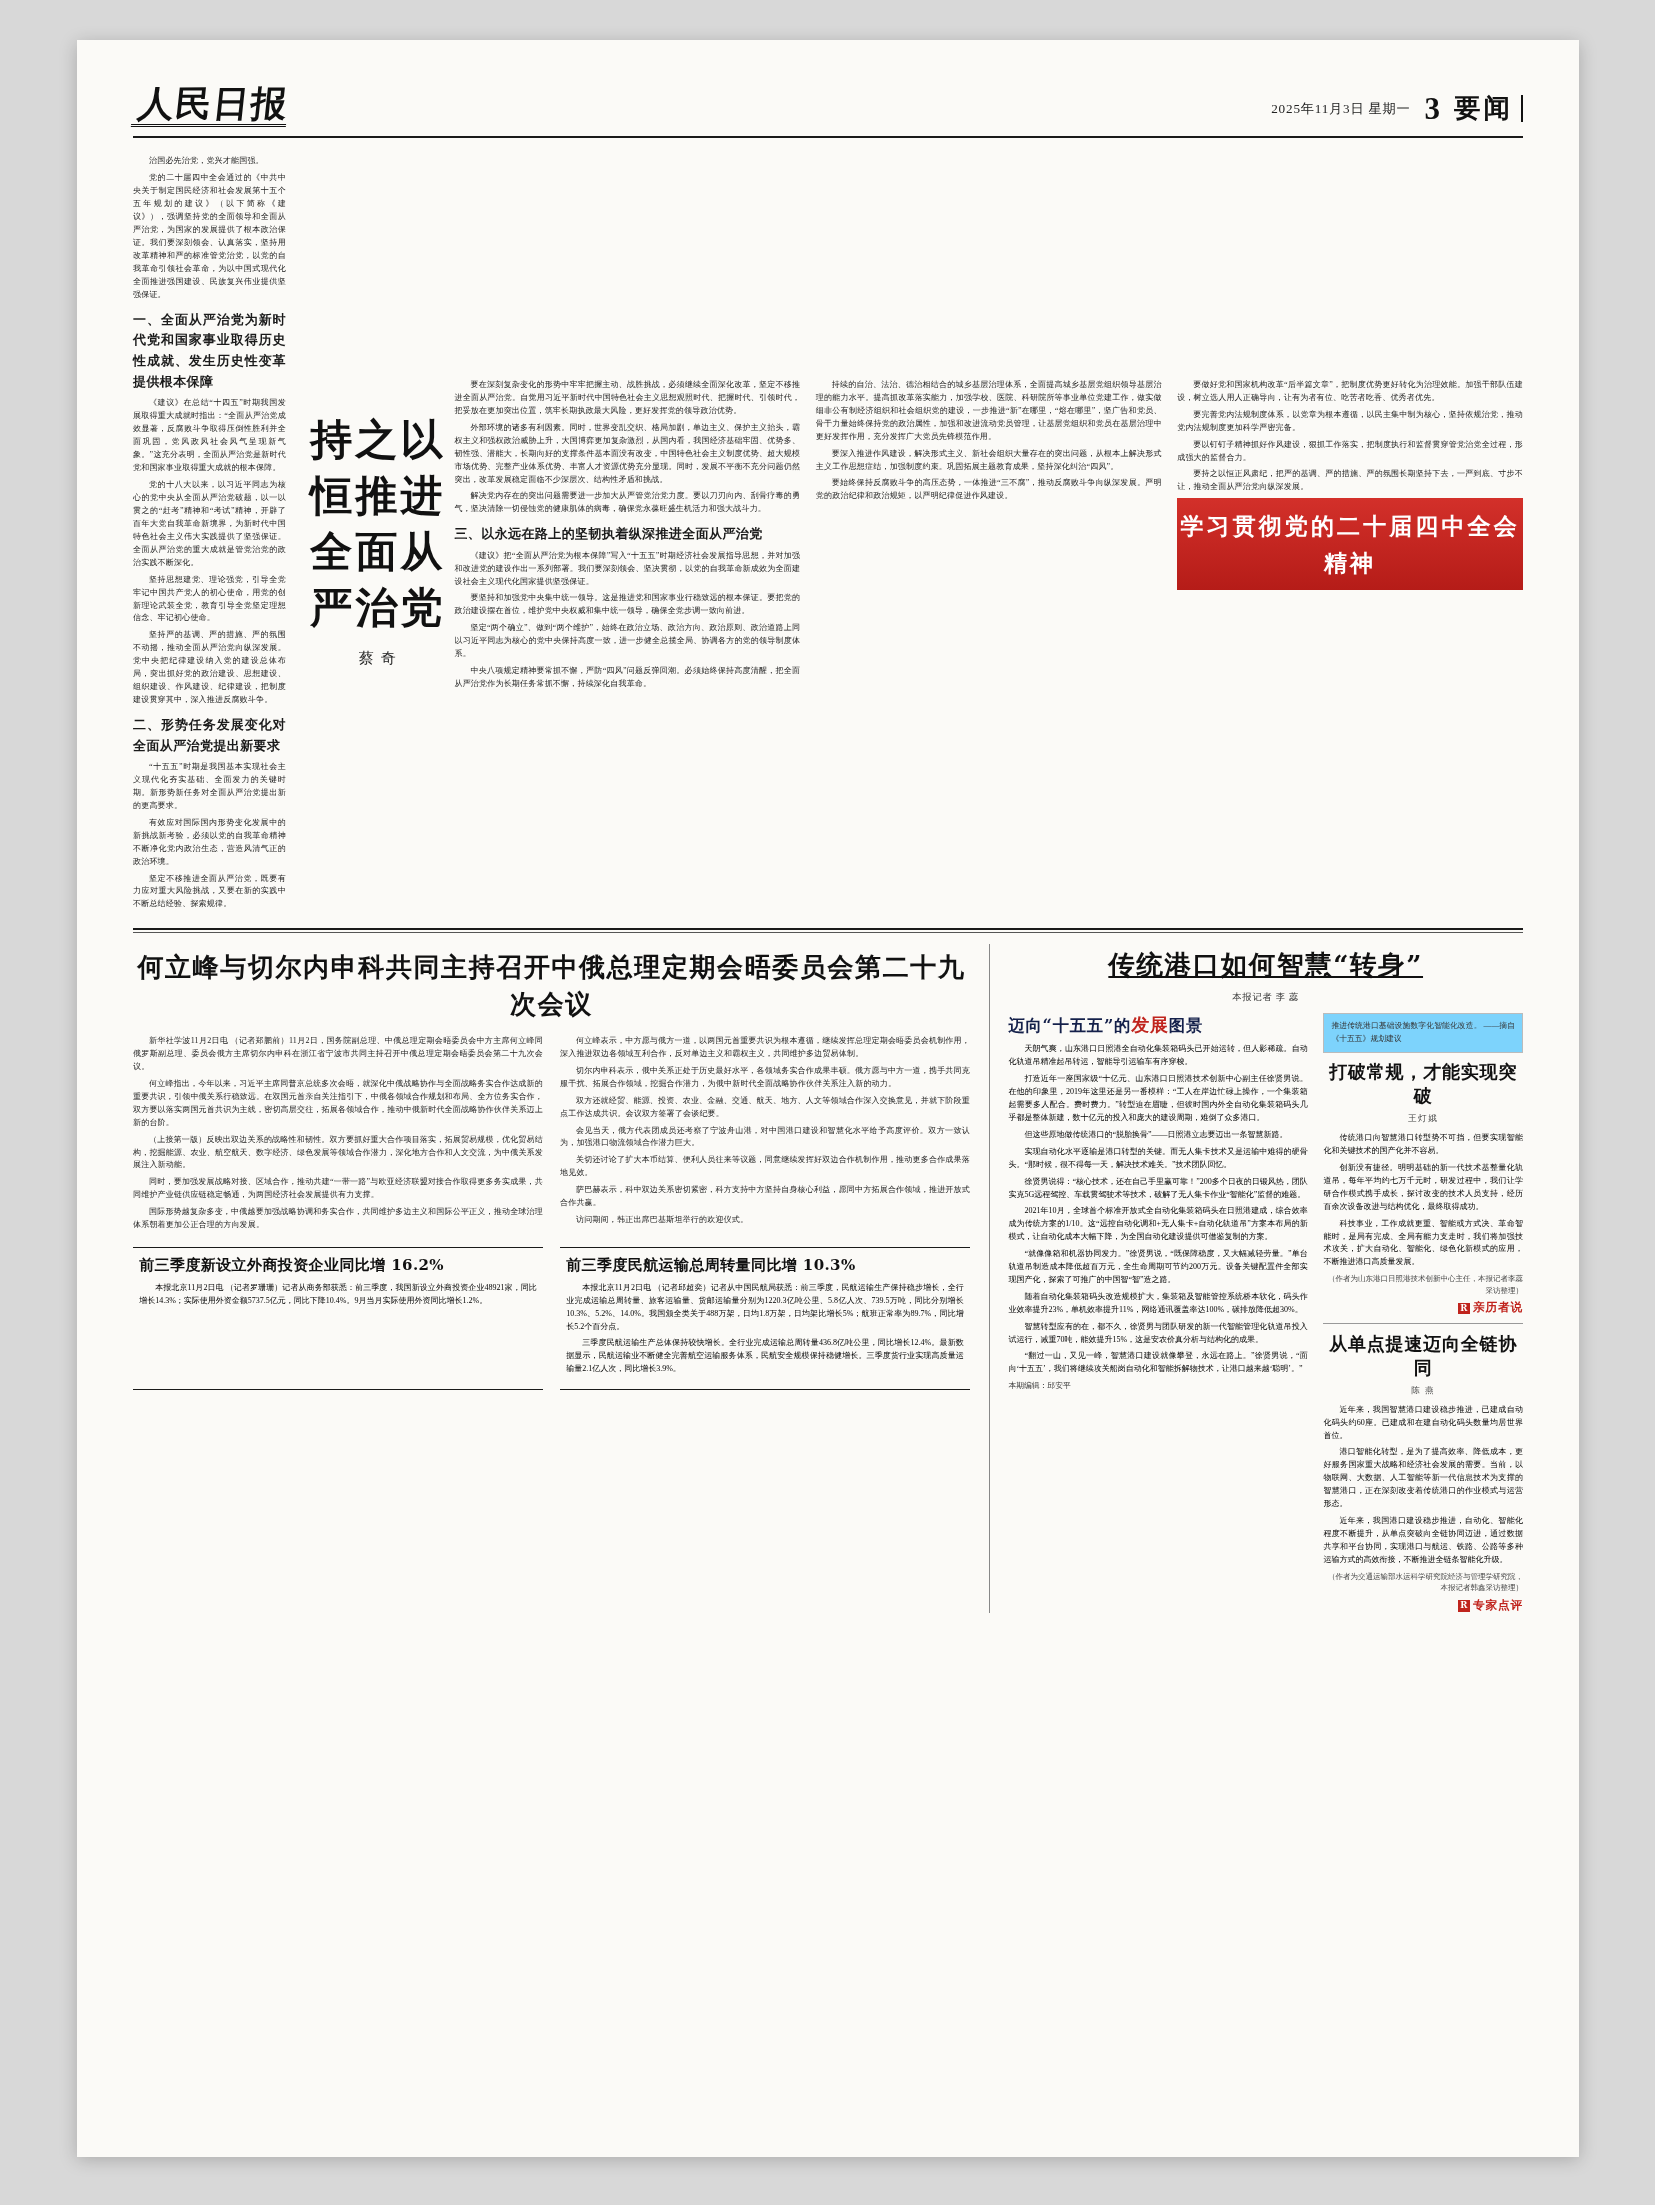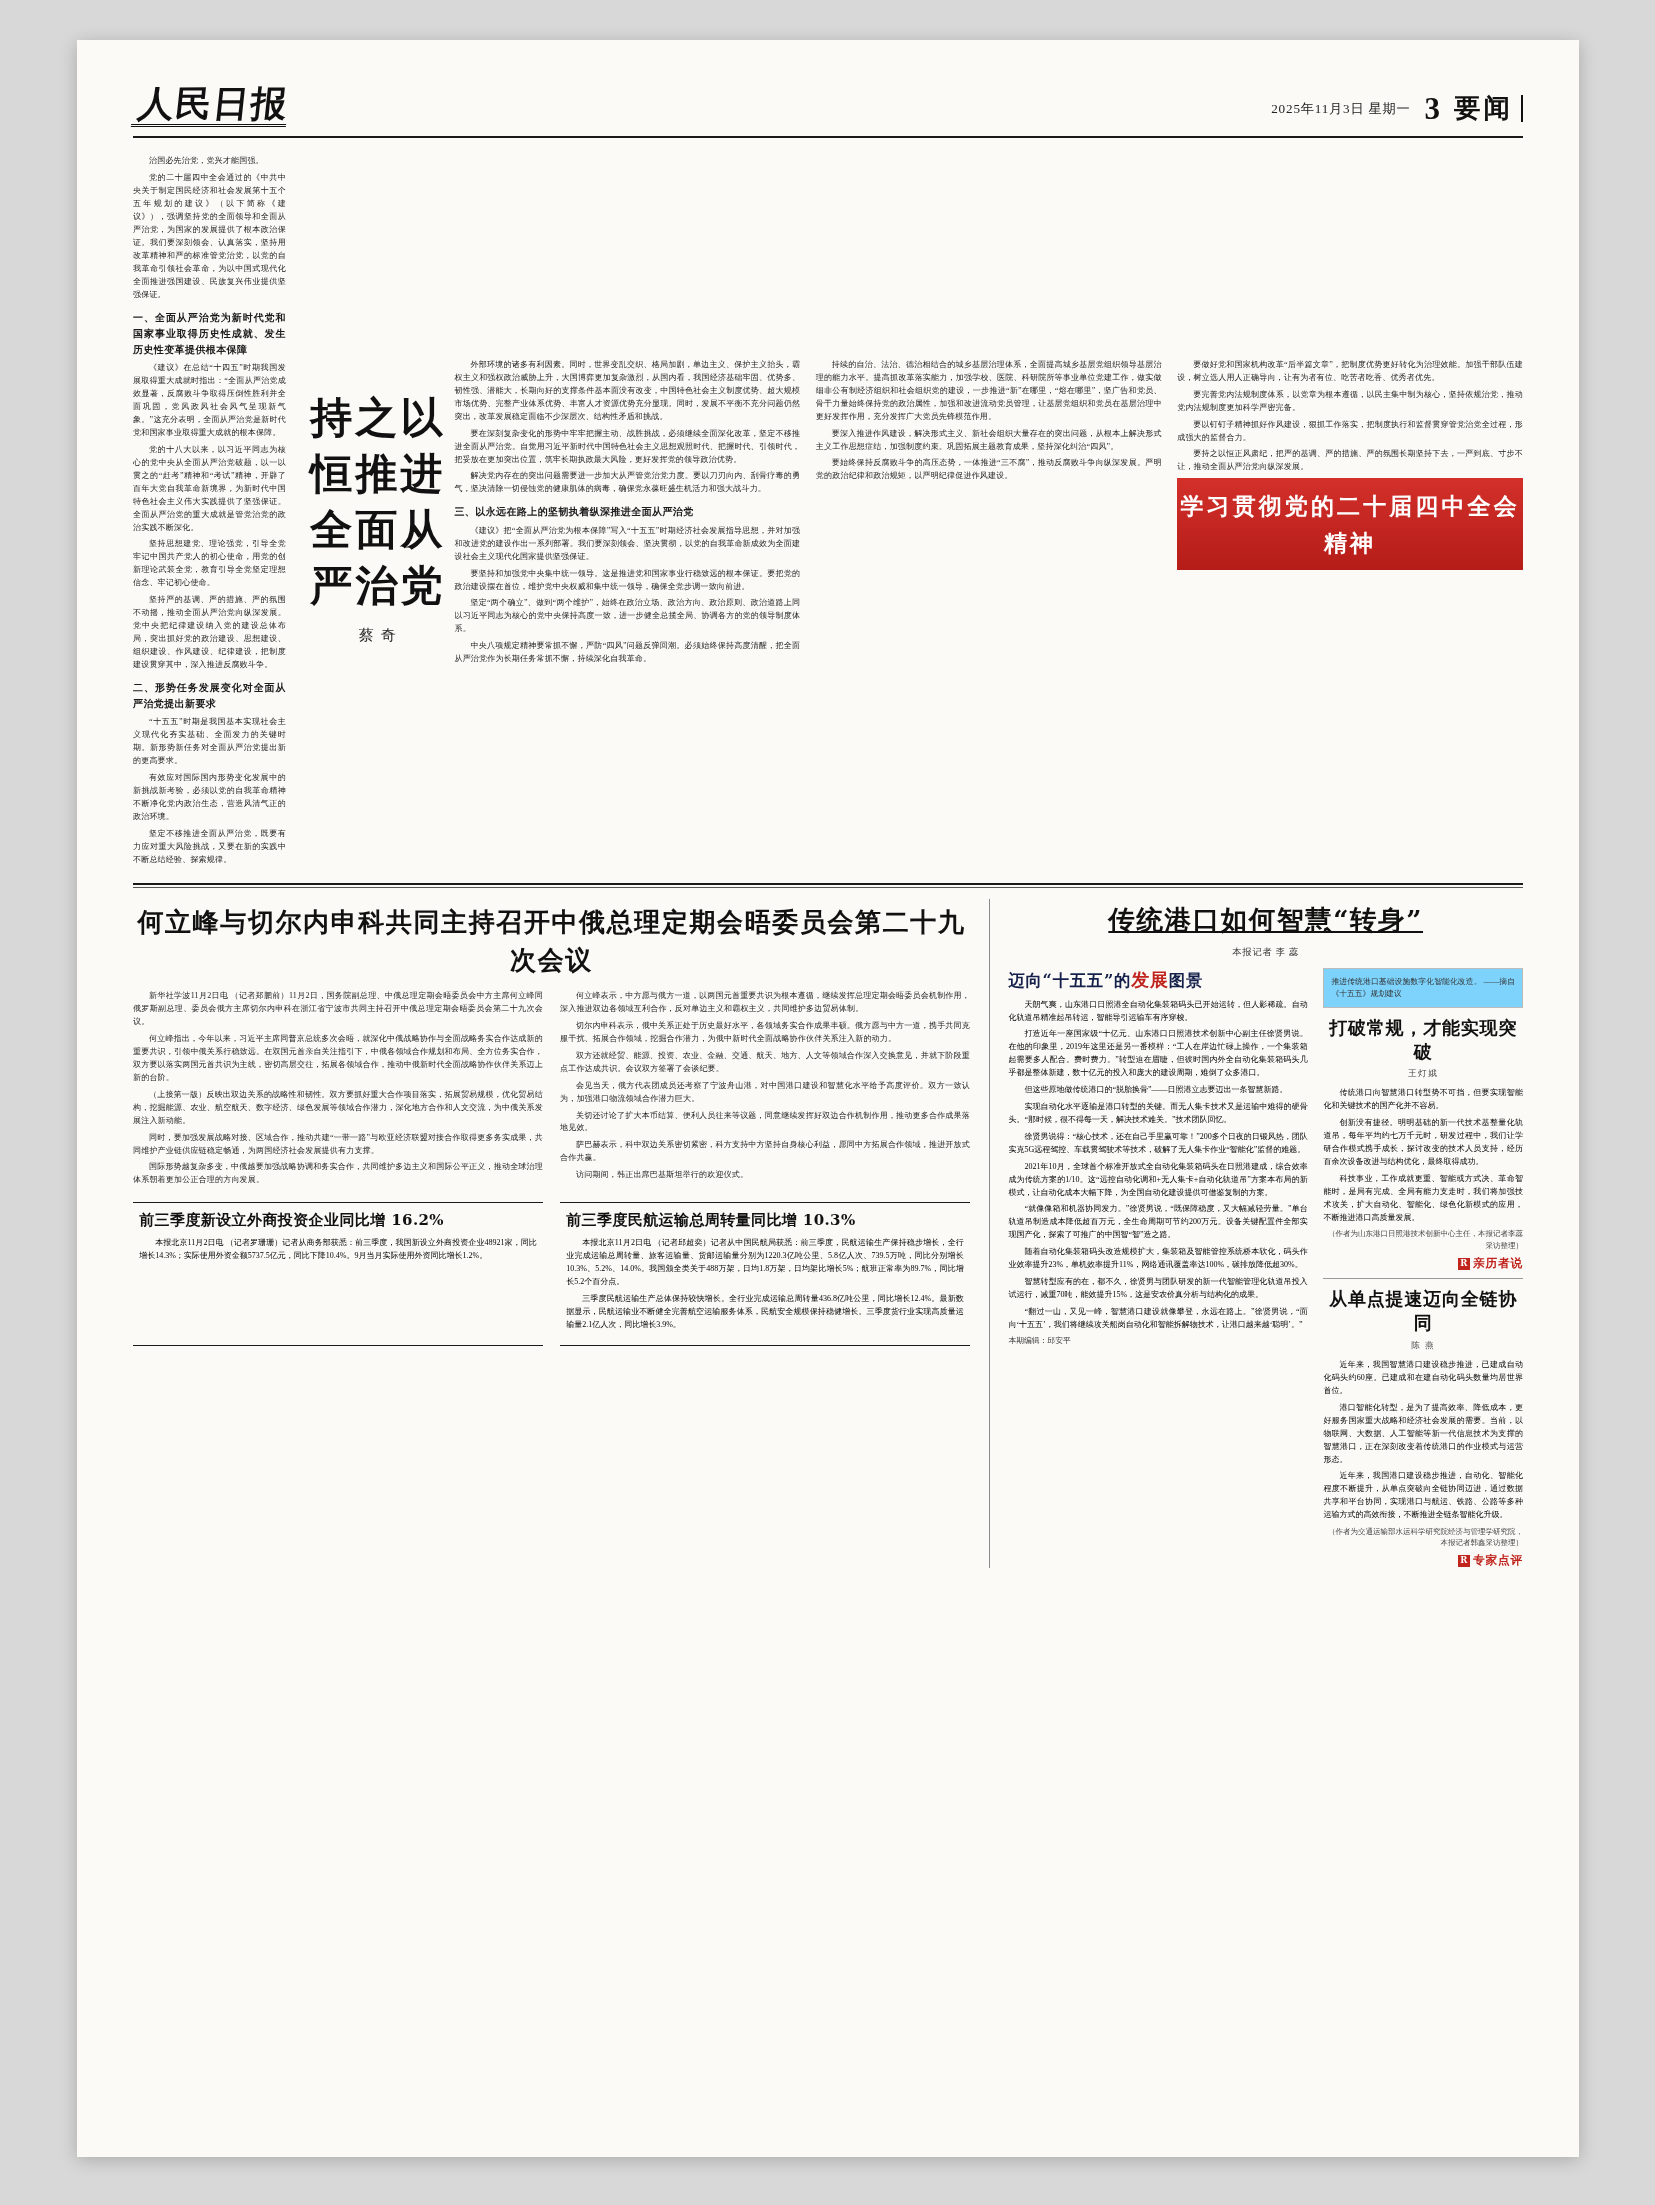--- a/index.html
+++ b/index.html
@@ -103,21 +103,21 @@
     color: #111;
   }
   .byline {
     font-size: 15px;
     margin-top: 12.5px;
     letter-spacing: 1.6px;
     color: #222;
   }
   .sub-h {
     font-weight: bold;
-    font-size: 10px;
+    font-size: 13px;
     line-height: 1.6;
     text-indent: 0;
     margin: 7.8px 0 4.7px 0;
     letter-spacing: 0.4px;
   }
 
   .center-area { flex: 1; display: flex; flex-direction: row; align-items: center; }
   .center-cols {
     display: flex;
     gap: 15.6px;
@@ -354,22 +354,22 @@
         <p>坚定不移推进全面从严治党，既要有力应对重大风险挑战，又要在新的实践中不断总结经验、探索规律。</p>
       </div>
 
       <div class="center-area">
         <div class="headline-block">
           <div class="headline">持之以恒推进全面从严治党</div>
           <div class="byline">蔡 奇</div>
         </div>
         <div class="center-cols">
           <div class="col">
+            <p>要在深刻复杂变化的形势中牢牢把握主动、战胜挑战，必须继续全面深化改革，坚定不移推进全面从严治党。自觉用习近平新时代中国特色社会主义思想观照时代、把握时代、引领时代，把妥放在更加突出位置，筑牢长期执政最大风险，更好发挥党的领导政治优势。</p>
             <p>外部环境的诸多有利因素。同时，世界变乱交织、格局加剧，单边主义、保护主义抬头，霸权主义和强权政治威胁上升，大国博弈更加复杂激烈，从国内看，我国经济基础牢固、优势多、韧性强、潜能大，长期向好的支撑条件基本面没有改变，中国特色社会主义制度优势、超大规模市场优势、完整产业体系优势、丰富人才资源优势充分显现。同时，发展不平衡不充分问题仍然突出，改革发展稳定面临不少深层次、结构性矛盾和挑战。</p>
-            <p>要在深刻复杂变化的形势中牢牢把握主动、战胜挑战，必须继续全面深化改革，坚定不移推进全面从严治党。自觉用习近平新时代中国特色社会主义思想观照时代、把握时代、引领时代，把妥放在更加突出位置，筑牢长期执政最大风险，更好发挥党的领导政治优势。</p>
             <p>解决党内存在的突出问题需要进一步加大从严管党治党力度。要以刀刃向内、刮骨疗毒的勇气，坚决清除一切侵蚀党的健康肌体的病毒，确保党永葆旺盛生机活力和强大战斗力。</p>
             <div class="sub-h">三、以永远在路上的坚韧执着纵深推进全面从严治党</div>
             <p>《建议》把“全面从严治党为根本保障”写入“十五五”时期经济社会发展指导思想，并对加强和改进党的建设作出一系列部署。我们要深刻领会、坚决贯彻，以党的自我革命新成效为全面建设社会主义现代化国家提供坚强保证。</p>
             <p>要坚持和加强党中央集中统一领导。这是推进党和国家事业行稳致远的根本保证。要把党的政治建设摆在首位，维护党中央权威和集中统一领导，确保全党步调一致向前进。</p>
             <p>坚定“两个确立”、做到“两个维护”，始终在政治立场、政治方向、政治原则、政治道路上同以习近平同志为核心的党中央保持高度一致，进一步健全总揽全局、协调各方的党的领导制度体系。</p>
             <p>中央八项规定精神要常抓不懈，严防“四风”问题反弹回潮。必须始终保持高度清醒，把全面从严治党作为长期任务常抓不懈，持续深化自我革命。</p>
           </div>
           <div class="col">
             <p>持续的自治、法治、德治相结合的城乡基层治理体系，全面提高城乡基层党组织领导基层治理的能力水平。提高抓改革落实能力，加强学校、医院、科研院所等事业单位党建工作，做实做细非公有制经济组织和社会组织党的建设，一步推进“新”在哪里，“熔在哪里”，坚广告和党员、骨干力量始终保持党的政治属性，加强和改进流动党员管理，让基层党组织和党员在基层治理中更好发挥作用，充分发挥广大党员先锋模范作用。</p>
             <p>要深入推进作风建设，解决形式主义、新社会组织大量存在的突出问题，从根本上解决形式主义工作思想症结，加强制度约束。巩固拓展主题教育成果，坚持深化纠治“四风”。</p>

